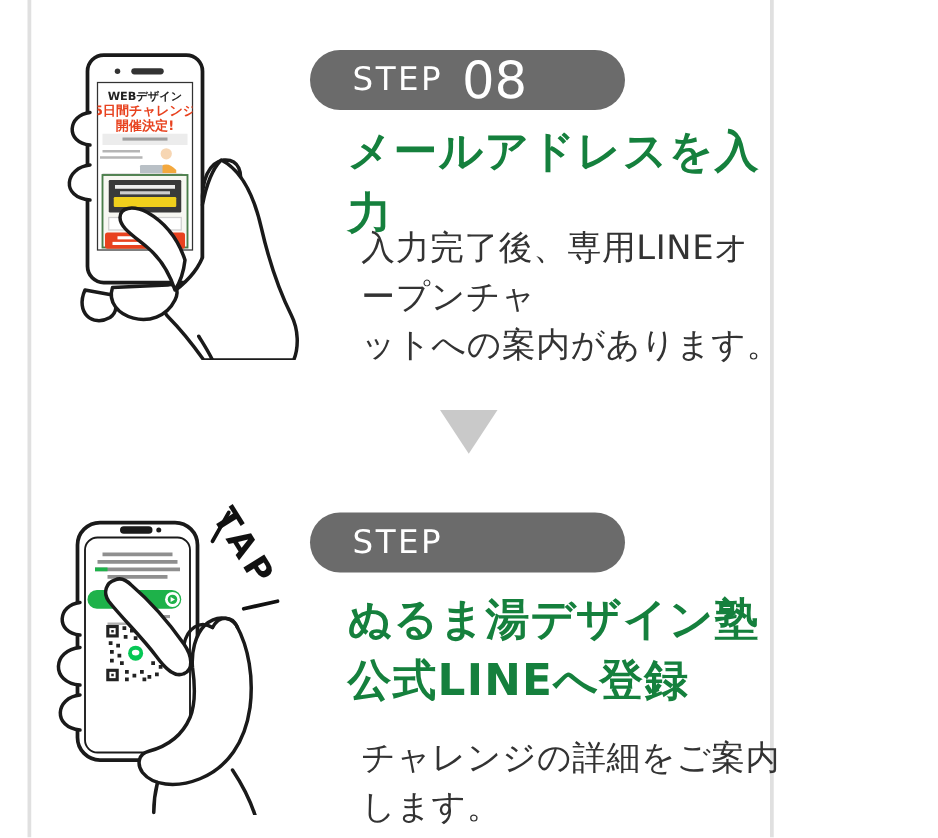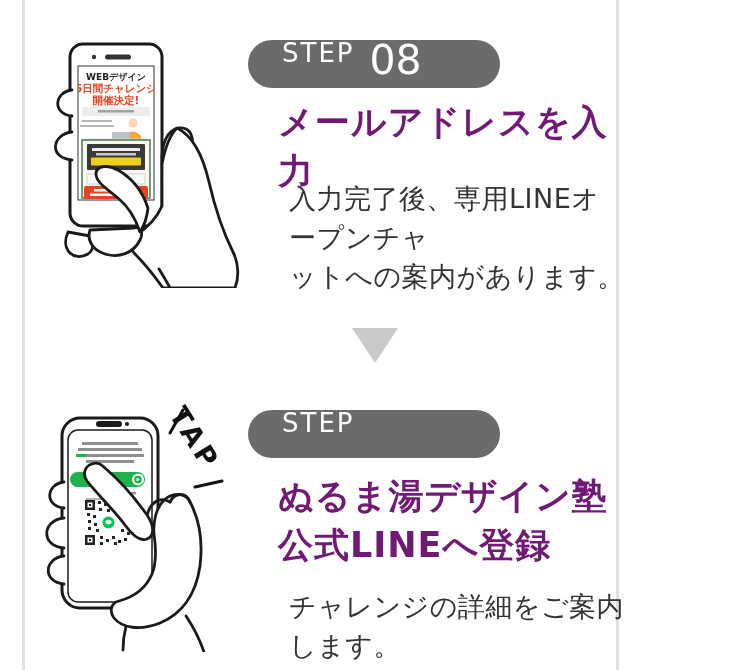--- a/index.html
+++ b/index.html
@@ -6,28 +6,28 @@
   .page{
     position:relative;width:636px;height:670px;overflow:hidden;background:#fff;
     font-family:"DejaVu Sans",sans-serif;color:#333;
   }
   .card{
     position:absolute;left:22px;right:17px;top:-50px;bottom:-50px;
     background:#fff;border:3px solid #e0e0e0;border-radius:28px;
   }
   .badge{
     position:absolute;left:248px;width:252px;height:48px;border-radius:26px;
-    background:#6b6b6b;display:flex;padding-left:34px;gap:15px;
+    background:#6b6b6b;display:flex;align-items:center;padding-left:34px;gap:15px;
     box-sizing:border-box;
   }
   .badge .lbl{color:#fff;font-size:26px;letter-spacing:2px;font-weight:400;line-height:1;}
   .badge .num{color:#fff;font-size:41px;font-weight:500;line-height:1;}
   .step-title{
     position:absolute;left:278px;margin:0;font-size:35px;font-weight:800;
-    color:#701a75;letter-spacing:1px;white-space:pre-line;line-height:49px;
+    color:#15803d;letter-spacing:1px;white-space:pre-line;line-height:49px;
   }
   .step-desc{
     position:absolute;left:278px;margin:11px;font-size:27px;line-height:39px;
     color:#333;white-space:pre-line;letter-spacing:.5px;
   }
   .arrow-down{
     position:absolute;left:352px;top:328px;width:0;height:0;
     border-left:23px solid transparent;border-right:23px solid transparent;
     border-top:35px solid #c9c9c9;
   }

